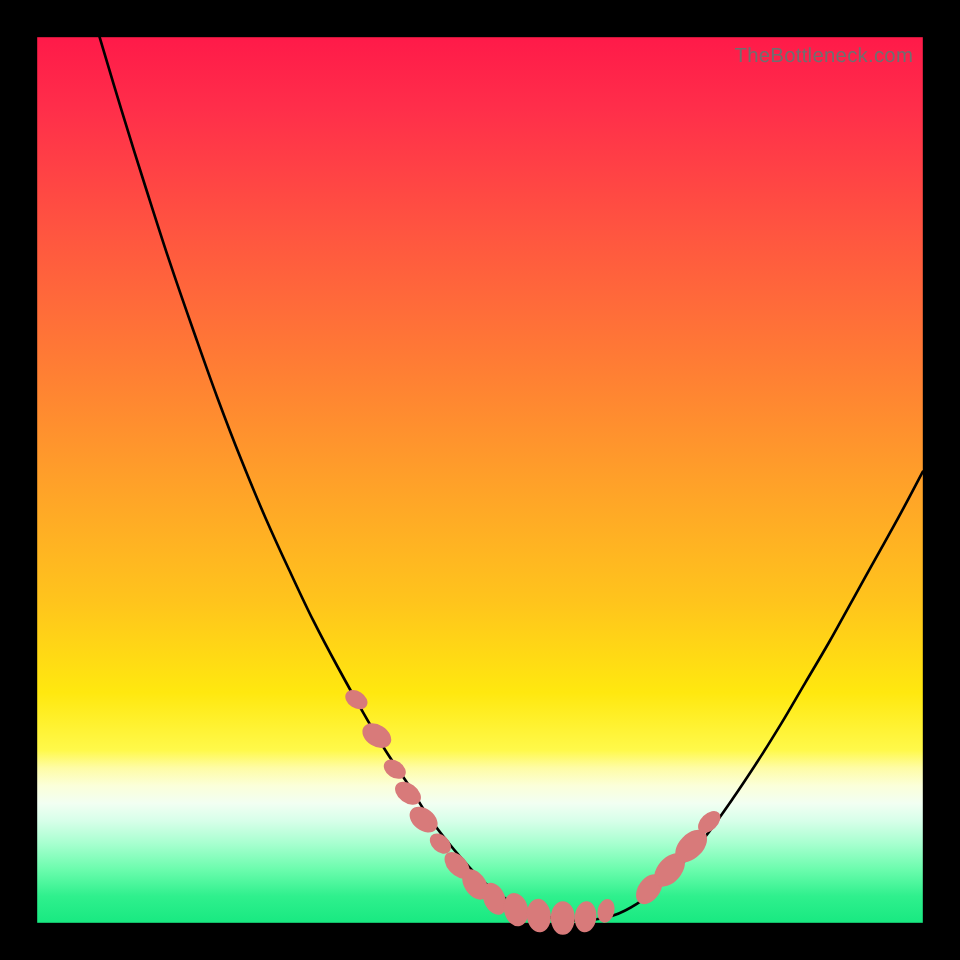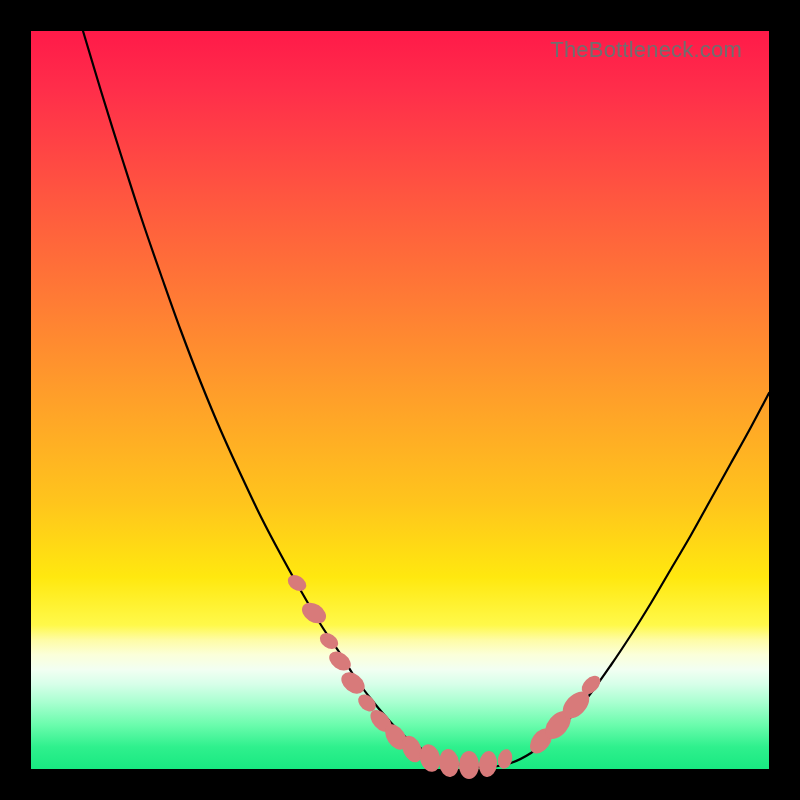--- a/index.html
+++ b/index.html
@@ -42,23 +42,23 @@
       #d7ffe9 88.5%,
       #a8ffd0 91%,
       #6bfcad 94%,
       #2ff08d 97%,
       #18e981 100%
     );
   }
   .watermark {
     position: absolute;
     top: 6px;
-    right: 27px;
+    right: 8px;
     color: #6f6f6f;
-    font-size: 22px;
+    font-size: 17px;
     font-weight: 400;
     letter-spacing: 0.2px;
     user-select: none;
   }
   svg.curve {
     position: absolute;
     left: 0;
     top: 0;
     width: 738px;
     height: 738px;

